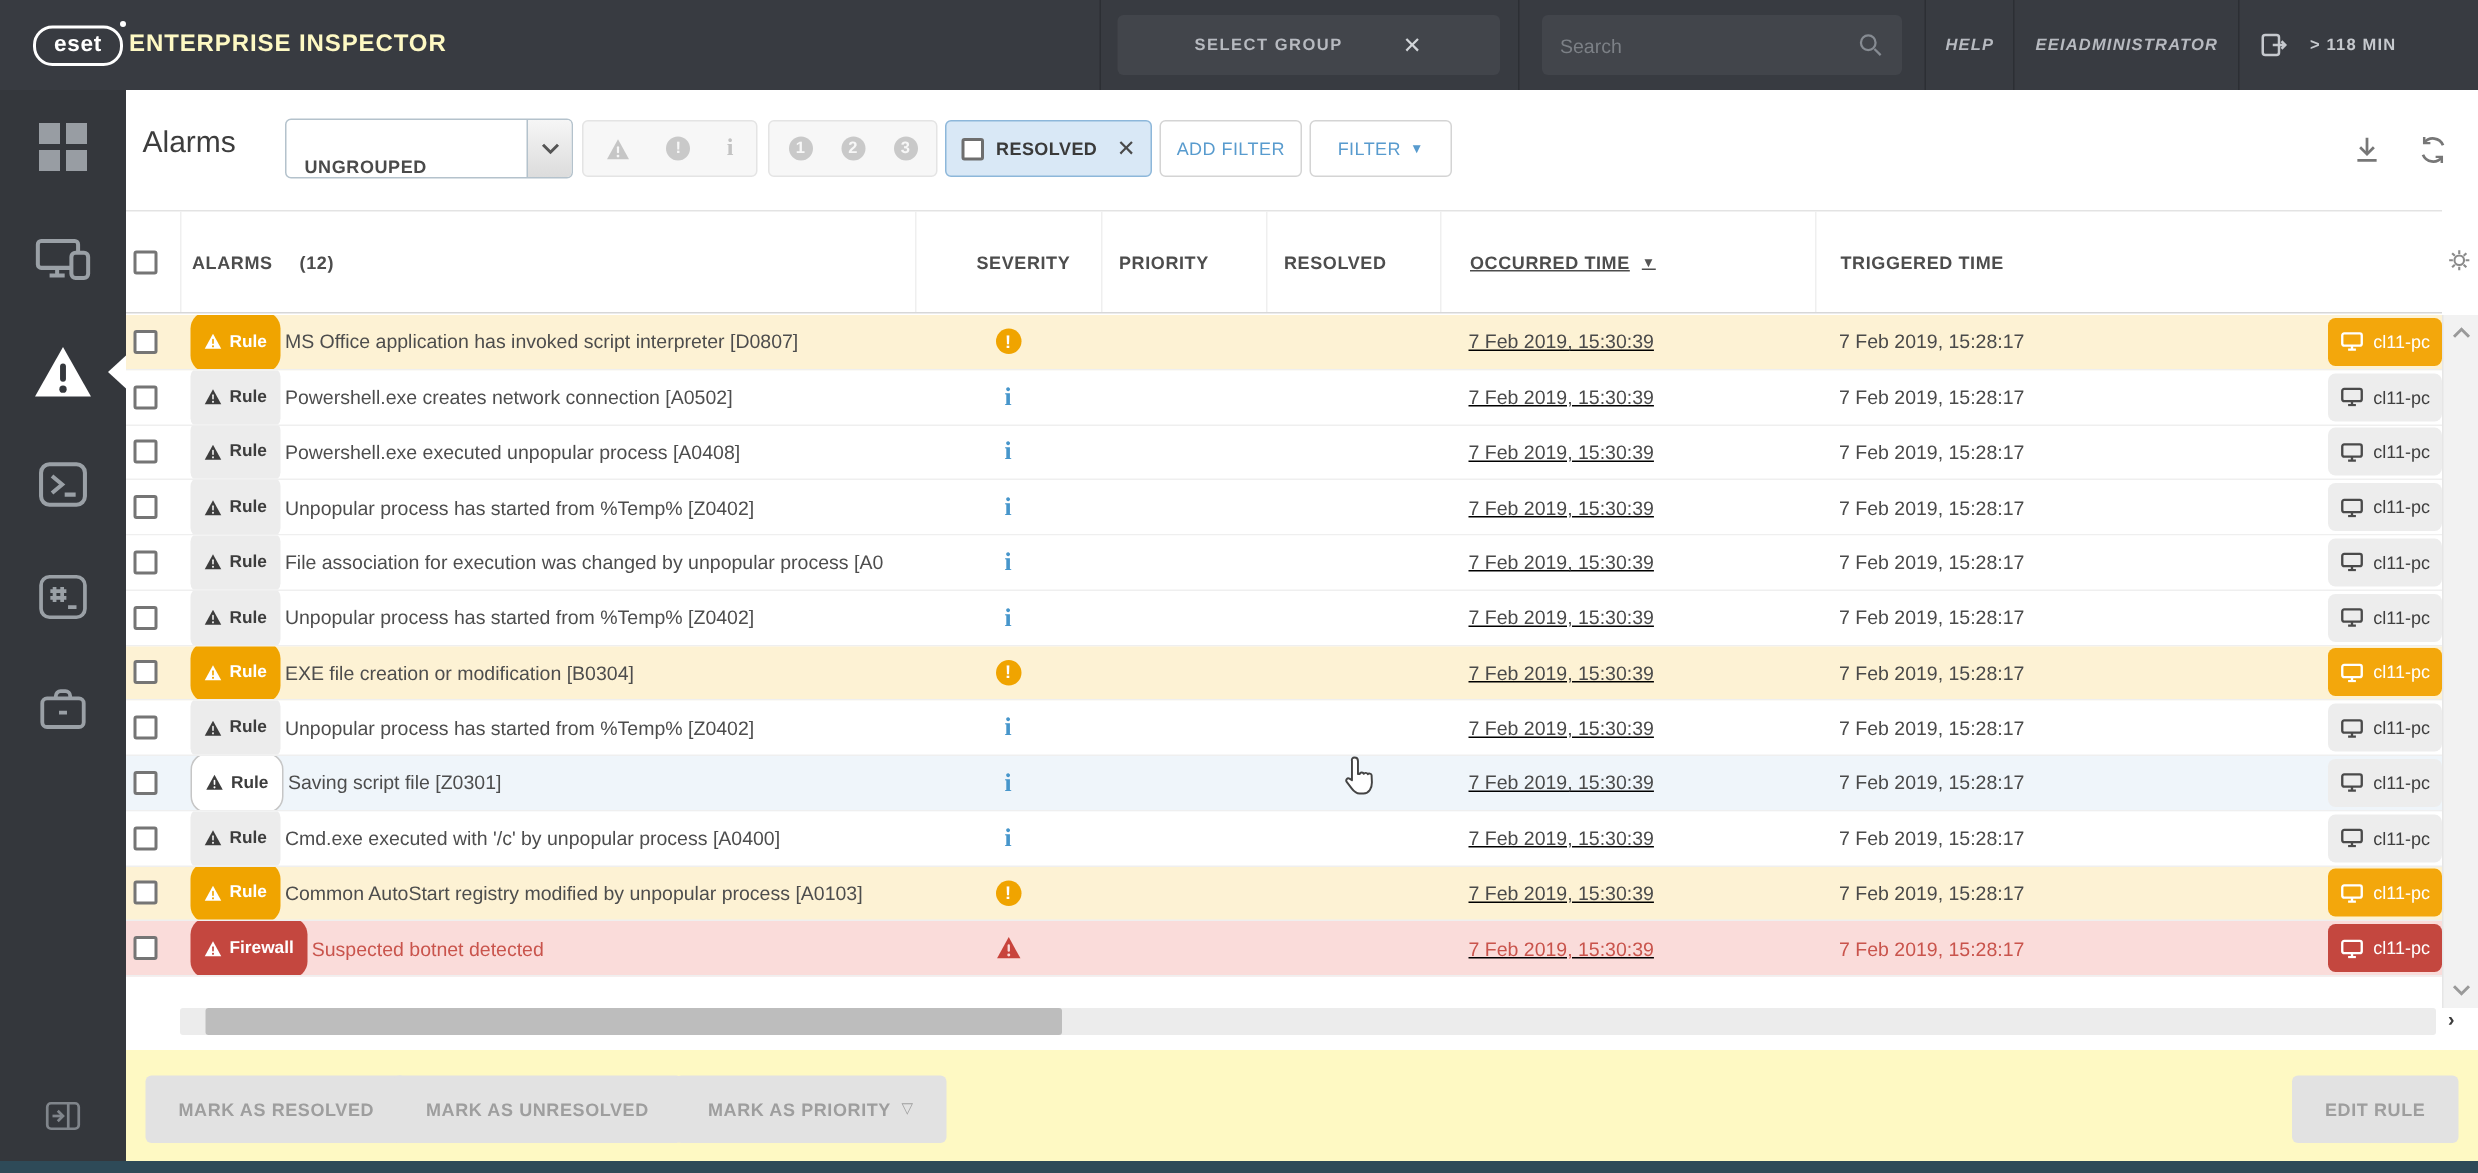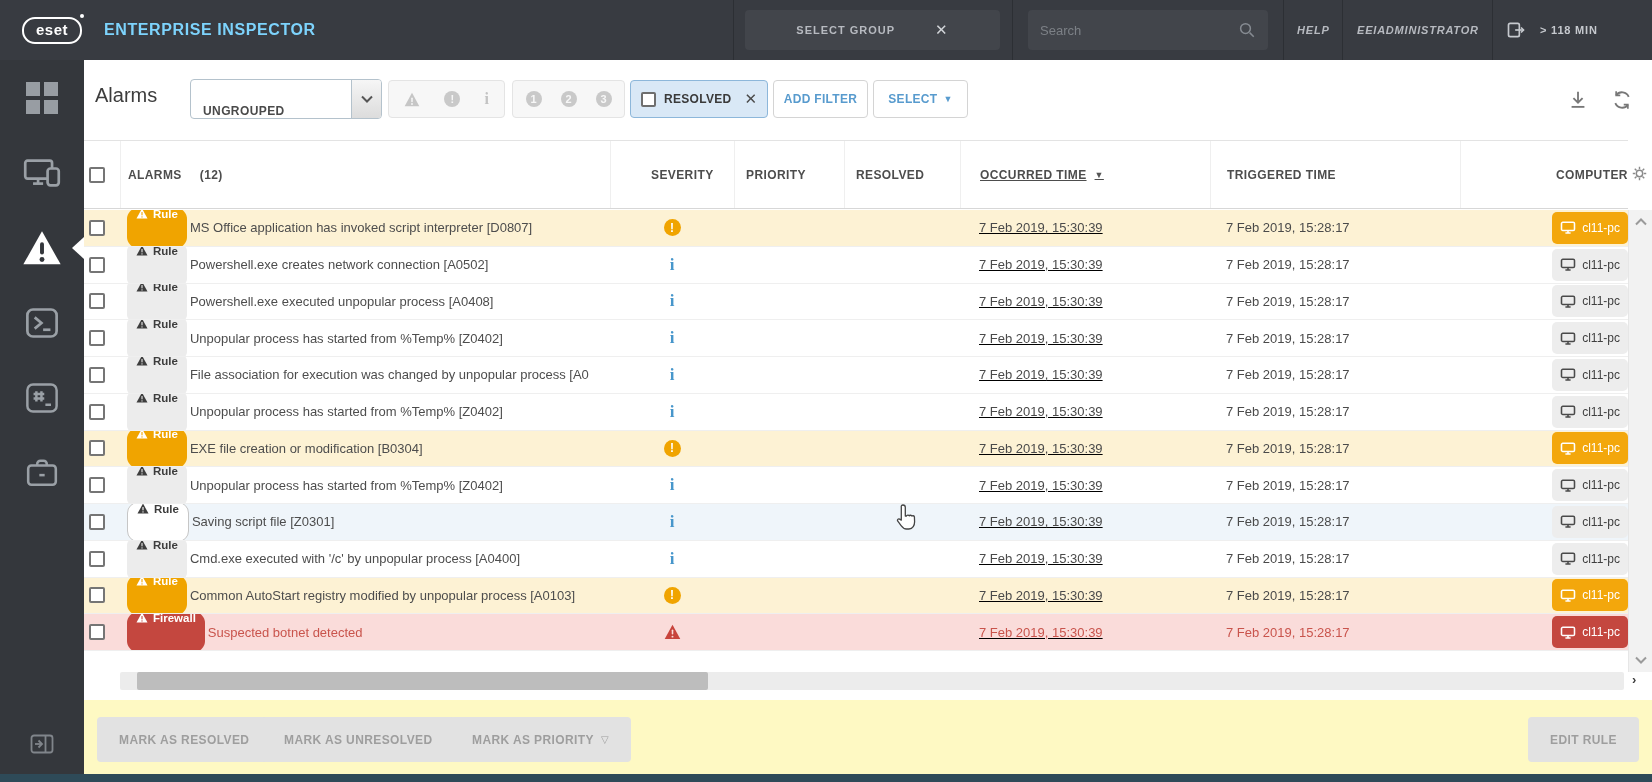--- a/index.html
+++ b/index.html
@@ -4,21 +4,21 @@
 <style>
   html,body{margin:0;padding:0;background:#2a2c30;}
   *{box-sizing:border-box;font-family:"Liberation Sans","DejaVu Sans",sans-serif;}
   .screen{position:relative;width:1652px;height:782px;background:#fff;overflow:hidden;}
 
   
   .topbar{position:absolute;left:0;top:0;width:1652px;height:60px;background:#383b41;display:flex;align-items:center;}
   .logo-box{margin-left:22px;width:60px;height:27px;border:2px solid #fff;border-radius:13px;display:flex;align-items:center;justify-content:center;position:relative;flex:0 0 auto;}
   .logo-box span{color:#fff;font-weight:bold;font-size:15px;letter-spacing:.5px;transform:translateY(-1px);}
   .logo-box::after{content:"";position:absolute;right:-4px;top:-5px;width:4px;height:4px;border-radius:50%;background:#fff;}
-  .brand{color:#7dd3fc;font-size:16px;font-weight:bold;letter-spacing:.6px;margin-left:22px;}
+  .brand{color:#fef9c3;font-size:16px;font-weight:bold;letter-spacing:.6px;margin-left:4px;}
   .tb-sep{position:absolute;top:0;width:1px;height:60px;background:#2c2f34;}
   .tb-btn{position:absolute;left:745px;top:10px;width:255px;height:40px;background:#42454b;border-radius:4px;display:flex;align-items:center;justify-content:center;gap:40px;color:#b7bac0;font-size:11px;font-weight:bold;letter-spacing:1px;cursor:pointer;}
   .tb-btn .x{font-size:15px;color:#d2d5d9;font-weight:normal;}
   .tb-search{position:absolute;left:1028px;top:10px;width:240px;height:40px;background:#42454b;border-radius:4px;display:flex;align-items:center;padding:0 12px;color:#7c8086;font-size:13px;}
   .tb-search .ph{flex:1;}
   .tb-link{position:absolute;top:0;height:60px;display:flex;align-items:center;color:#b7bac0;font-size:11px;font-weight:bold;letter-spacing:.8px;cursor:pointer;font-style:italic;}
   .tb-session{position:absolute;top:0;height:60px;display:flex;align-items:center;gap:14px;color:#c6c9ce;font-size:11px;font-weight:bold;letter-spacing:.8px;left:1506px;cursor:pointer;}
 
   
   .sidebar{position:absolute;left:0;top:60px;width:84px;height:722px;background:#34373c;}
@@ -37,21 +37,21 @@
   .grp-select{position:absolute;left:106px;top:19px;width:192px;height:40px;border:1px solid #b4c2cc;border-radius:4px;background:#fff;display:flex;align-items:flex-end;cursor:pointer;overflow:hidden;}
   .grp-select .val{flex:1;padding-left:12px;font-size:12px;font-weight:bold;color:#4a4a4a;letter-spacing:.4px;}
   .grp-select .chev{width:30px;height:100%;border-left:1px solid #b4c2cc;background:linear-gradient(#f6f6f6,#dcdcdc);display:flex;align-items:center;justify-content:center;color:#555;}
   .ico-group{position:absolute;top:20px;height:38px;background:#f7f7f7;border:1px solid #e4e4e4;border-radius:4px;display:flex;align-items:center;justify-content:space-around;padding:0 10px;gap:14px;}
   .dim-i{font-family:"Liberation Serif","DejaVu Serif",serif;font-weight:bold;font-size:16px;color:#c3c3c3;}
   .dim-circ{width:16px;height:16px;border-radius:50%;background:#c9c9c9;color:#f7f7f7;font-size:11px;font-weight:bold;display:flex;align-items:center;justify-content:center;}
   .chip{position:absolute;left:546px;top:20px;width:138px;height:38px;background:#d9e8f6;border:1px solid #8db7da;border-radius:4px;display:flex;align-items:center;padding:0 10px;gap:8px;cursor:pointer;}
   .chip .cb{width:15px;height:15px;background:#fff;border:2px solid #6e6e6e;border-radius:2px;flex:0 0 auto;}
   .chip .lbl{font-size:12px;font-weight:bold;color:#3a3a3a;letter-spacing:.3px;flex:1;}
   .chip .x{color:#4a4a4a;font-size:15px;}
-  .btn-light{position:absolute;top:20px;height:38px;background:#fff;border:1px solid #d4d4d4;border-radius:4px;display:flex;align-items:center;justify-content:center;gap:6px;font-size:12px;font-weight:bold;color:#589bce;letter-spacing:.3px;cursor:pointer;text-align:center;}
+  .btn-light{position:absolute;top:20px;height:38px;background:#fff;border:1px solid #d4d4d4;border-radius:4px;display:flex;align-items:center;justify-content:center;gap:6px;font-size:12px;font-weight:normal;color:#589bce;letter-spacing:.3px;cursor:pointer;text-align:center;}
   .tool-ic{position:absolute;top:29px;width:22px;height:22px;cursor:pointer;}
 
   
   .thead{position:absolute;left:0;top:80px;width:1544px;height:69px;border-top:1px solid #e3e3e3;border-bottom:1px solid #d7d7d7;display:flex;align-items:stretch;background:#fff;}
   .thead .hc{display:flex;align-items:center;font-size:12px;font-weight:bold;color:#4d4d4d;letter-spacing:.4px;border-left:1px solid #efefef;overflow:hidden;white-space:nowrap;cursor:pointer;}
   .thead .hc:first-child{border-left:none;}
   .cb{width:16px;height:16px;background:#fff;border:2px solid #757575;border-radius:2px;display:inline-block;cursor:pointer;}
   .sortarrow{font-size:9px;color:#555;margin-left:8px;}
 
   
@@ -72,21 +72,21 @@
   .tbody{position:absolute;left:0;top:150px;width:1544px;}
   .trow{display:flex;height:36.75px;border-bottom:1px solid #efefef;background:#fff;cursor:pointer;}
   .trow.yellow{background:#fdf2d4;}
   .trow.red{background:#fadcda;}
   .trow.hover{background:#eff5fa;}
   .atext{font-size:13px;color:#4d4d4d;margin-left:3px;}
   .trow.red .atext,.trow.red .tval{color:#c9544c;}
   .tval{font-size:13px;color:#4a4a4a;}
   .c2.rowsev{justify-content:center;padding-left:0;}
 
-  .abadge{display:inline-flex;gap:5px;height:40px;padding:0 9px;border-radius:11px;font-size:11.5px;font-weight:bold;flex:0 0 auto;}
+  .abadge{display:inline-flex;align-items:center;gap:5px;height:40px;padding:0 9px;border-radius:11px;font-size:11.5px;font-weight:bold;flex:0 0 auto;}
   .abadge.orange{background:#f0a400;color:#fff;}
   .abadge.grey{background:#ececec;color:#3d3d3d;border-radius:6px;}
   .abadge.outline{background:#fff;border:1px solid #c6c6c6;color:#3d3d3d;}
   .abadge.red{background:#c4473f;color:#fff;}
 
   .sev-circ{width:17px;height:17px;border-radius:50%;background:#f0a400;color:#fff;font-weight:bold;font-size:12px;display:flex;align-items:center;justify-content:center;}
   .sev-info{font-family:"Liberation Serif","DejaVu Serif",serif;font-weight:bold;font-size:17px;color:#4796cb;}
 
   .cbadge{display:inline-flex;align-items:center;gap:6px;height:25px;padding:16px 8px;border-radius:5px;font-size:12px;flex:0 0 auto;cursor:pointer;}
   .cbadge.grey{background:#ededed;color:#3f3f3f;}
@@ -226,21 +226,21 @@
         <span class="dim-circ">2</span>
         <span class="dim-circ">3</span>
       </div>
       <div class="chip">
         <span class="cb"></span>
         <span class="lbl">RESOLVED</span>
         <span class="x">✕</span>
       </div>
       <button class="btn-light" style="left:689px;width:95px">ADD FILTER</button>
       <button class="btn-light" style="left:789px;width:95px">
-        <span>SELECT</span>
+        <span>FILTER</span>
         <span style="font-size:9px">▼</span>
       </button>
       <svg class="tool-ic" style="left:1483px" viewBox="0 0 24 24" fill="none" stroke="#777" stroke-width="2">
           <path d="M12 3v11"></path>
           <path d="M7 10l5 5 5-5"></path>
           <path d="M5 19.5h14"></path>
         </svg>
       <svg class="tool-ic" style="left:1527px" viewBox="0 0 24 24" fill="none" stroke="#777" stroke-width="2">
           <path d="M19.3 8.5A8 8 0 0 0 5.6 6.7"></path>
           <path d="M4.7 15.5a8 8 0 0 0 13.7 1.8"></path>
@@ -258,21 +258,20 @@
         <span style="margin-left:18px">(12)</span>
       </div>
       <div class="hc c2">SEVERITY</div>
       <div class="hc c3">PRIORITY</div>
       <div class="hc c4">RESOLVED</div>
       <div class="hc c5">
         <span>OCCURRED TIME</span>
         <span class="sortarrow">▼</span>
       </div>
       <div class="hc c6">TRIGGERED TIME</div>
-      <div class="hc c7">COMPUTER</div>
     </div>
     <svg class="gear" width="17" height="17" viewBox="0 0 24 24" fill="none" stroke="#8a8a8a" stroke-width="2">
         <circle cx="12" cy="12" r="4.5"></circle>
         <path d="M12 2.5v3.5M12 18v3.5M2.5 12H6M18 12h3.5M5.3 5.3l2.5 2.5M16.2 16.2l2.5 2.5M18.7 5.3l-2.5 2.5M7.8 16.2l-2.5 2.5"></path>
       </svg>
 
     <div class="tbody" id="tbody">
   <div class="trow yellow">
     <div class="c0">
             <span class="cb"></span>

